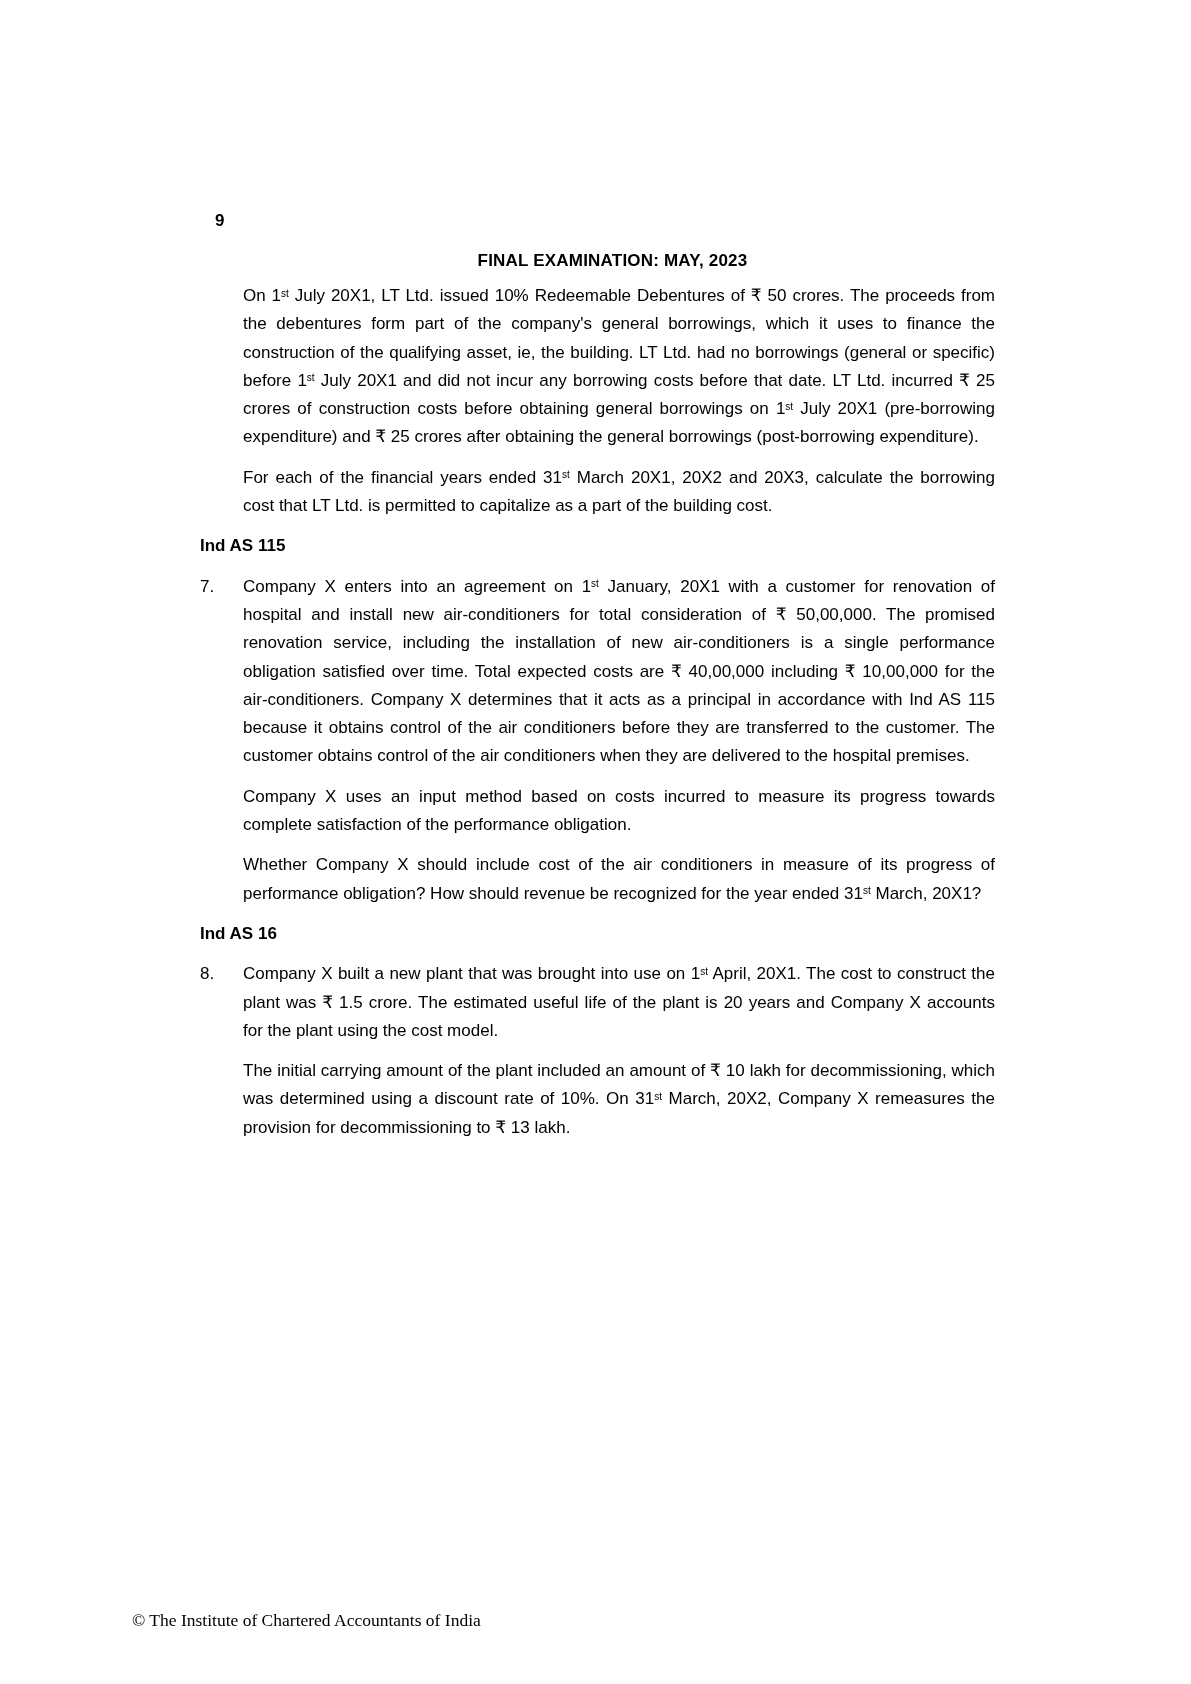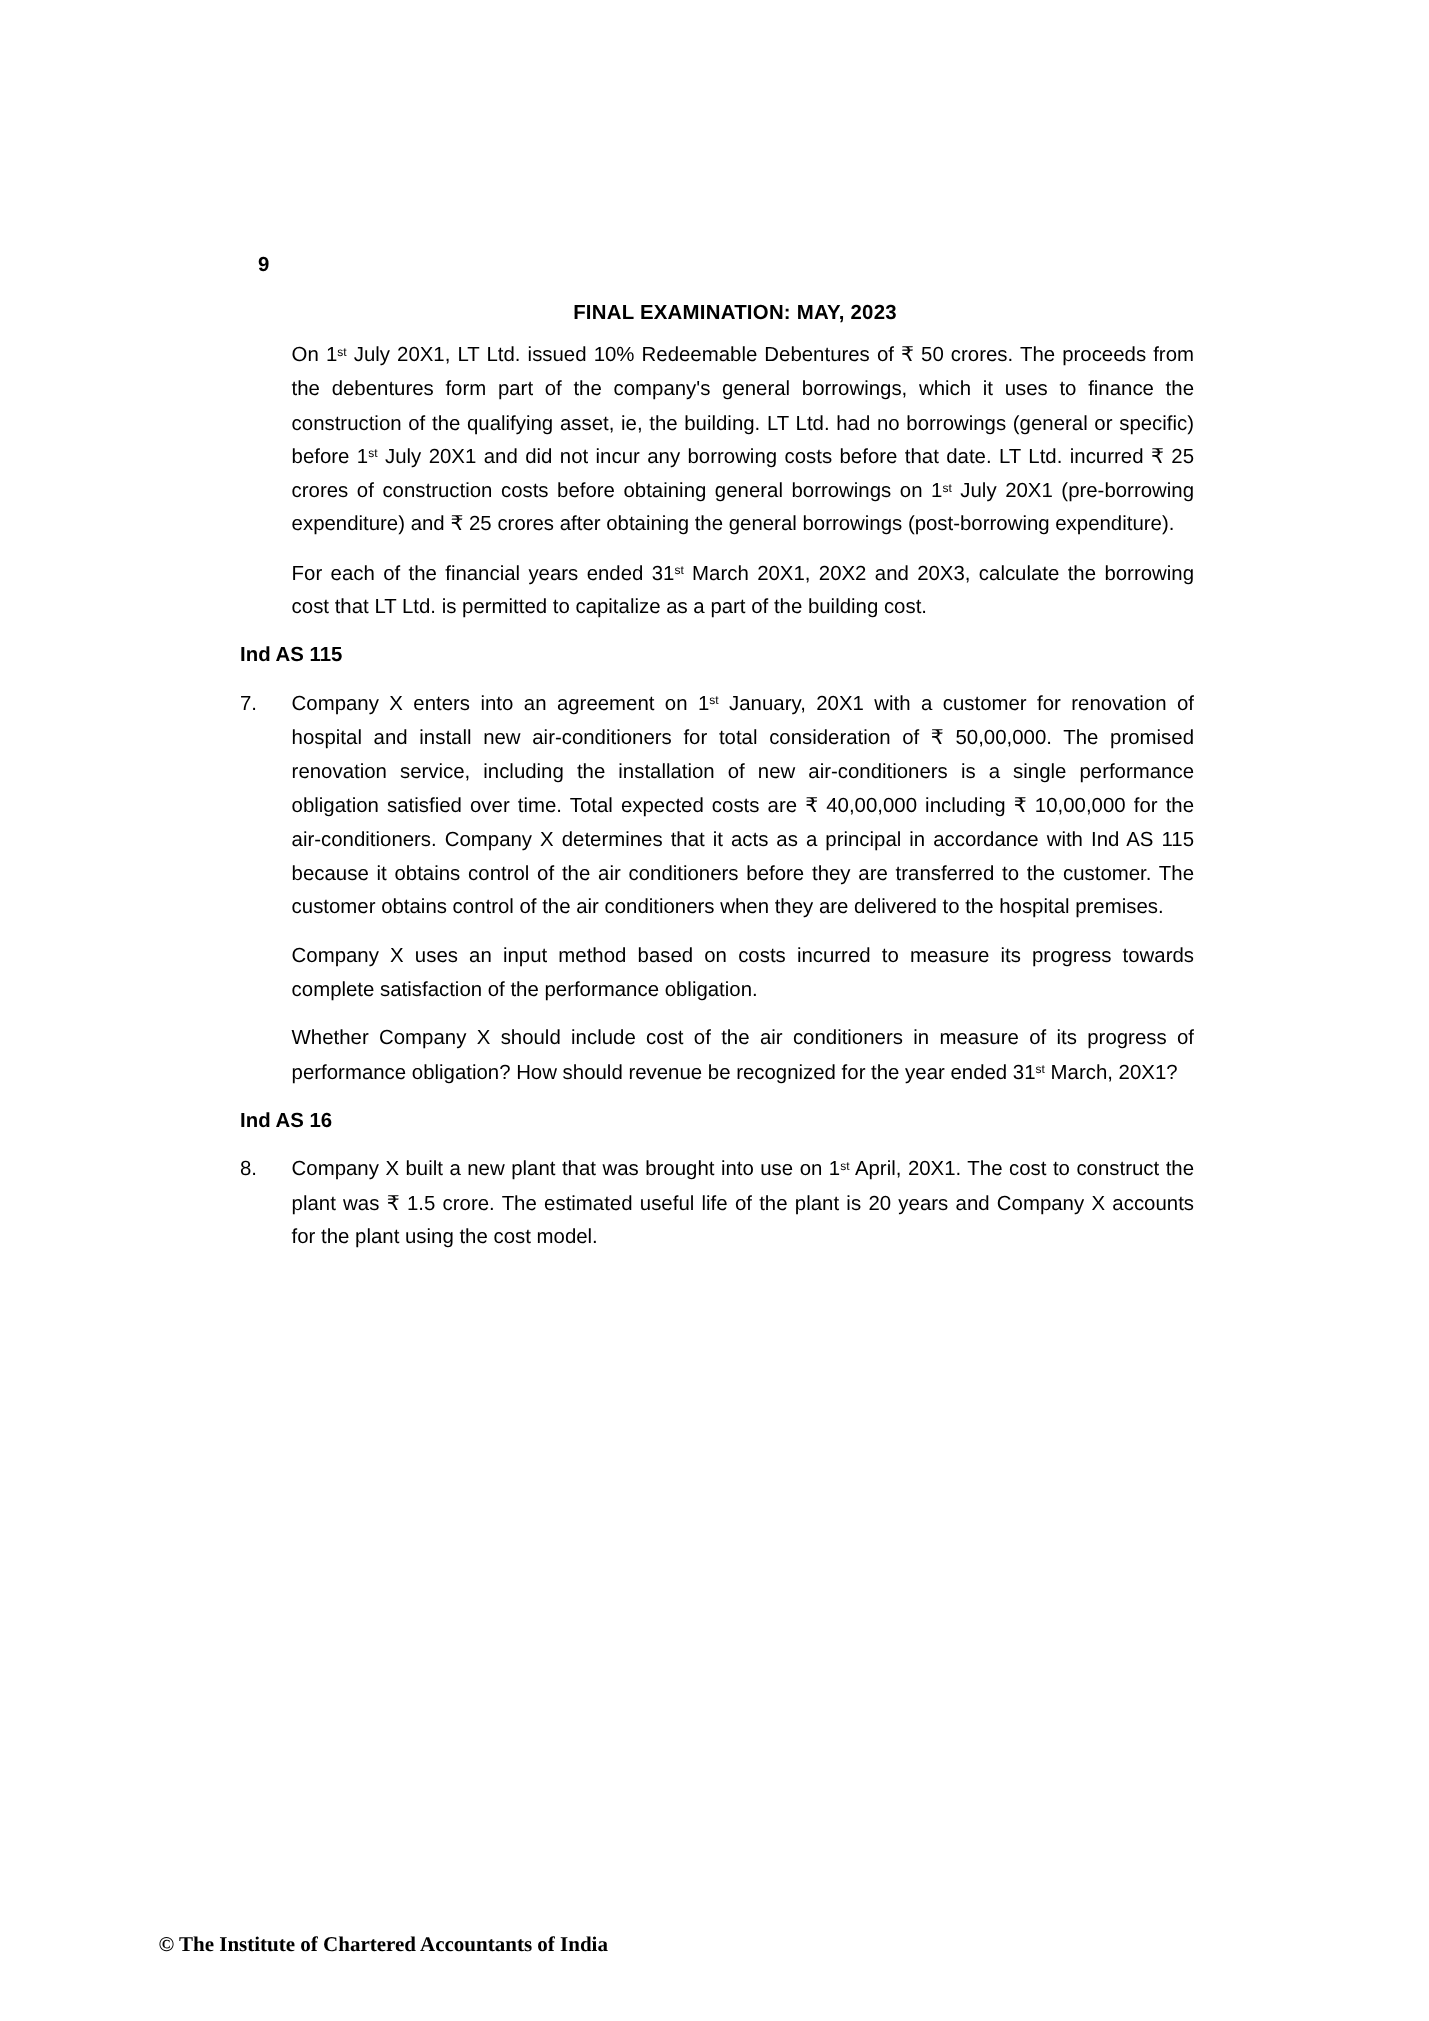--- a/index.html
+++ b/index.html
@@ -73,21 +73,21 @@
     line-height: 0;
     vertical-align: baseline;
     position: relative;
     top: -0.45em;
   }
   .page-footer {
     position: absolute;
     left: 132px;
     top: 1608px;
     font-family: "Liberation Serif", "DejaVu Serif", serif;
-    font-weight: bold;
+    font-weight: normal;
     font-size: 17.5px;
     line-height: 24px;
   }
 </style>
 </head>
 <body>
 
 <div class="page">
 
   <div class="page-header">
@@ -113,20 +113,21 @@
 
     <p class="para">Whether Company X should include cost of the air conditioners in measure of its progress of performance obligation?  How should revenue be recognized for the year ended 31<sup>st</sup> March, 20X1?</p>
 
     <h2 class="section-heading">Ind AS 16</h2>
 
     <div class="numbered-item">
       <span class="item-number">8.</span>
       <p class="item-body">Company X built a new plant that was brought into use on 1<sup>st</sup> April, 20X1.  The cost to construct the plant was ₹ 1.5 crore.  The estimated useful life of the plant is 20 years and Company X accounts for the plant using the cost model.</p>
     </div>
 
+    <p class="para">The initial carrying amount of the plant included an amount of ₹ 10 lakh for decommissioning, which was determined using a discount rate of 10%.  On 31<sup>st</sup> March, 20X2, Company X remeasures the provision for decommissioning to ₹ 13 lakh.</p>
 
   </div>
 
   <div class="page-footer">
     <span>© The Institute of Chartered Accountants of India</span>
   </div>
 
 </div>
 
 </body></html>

